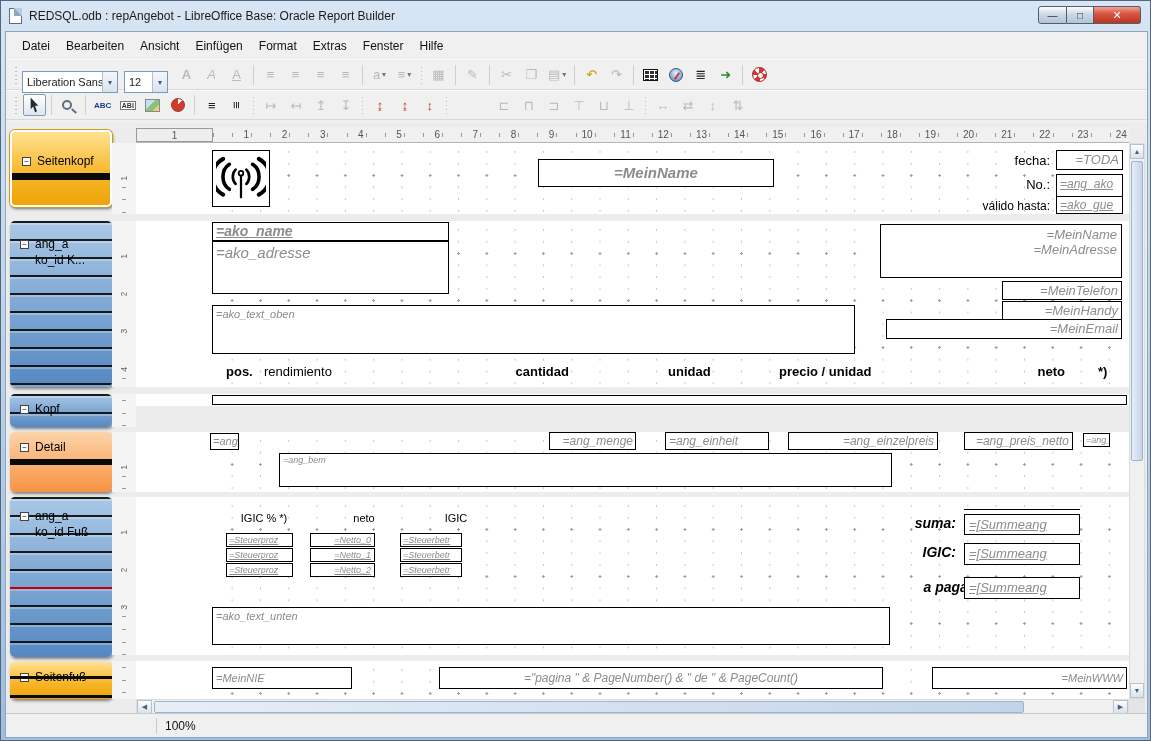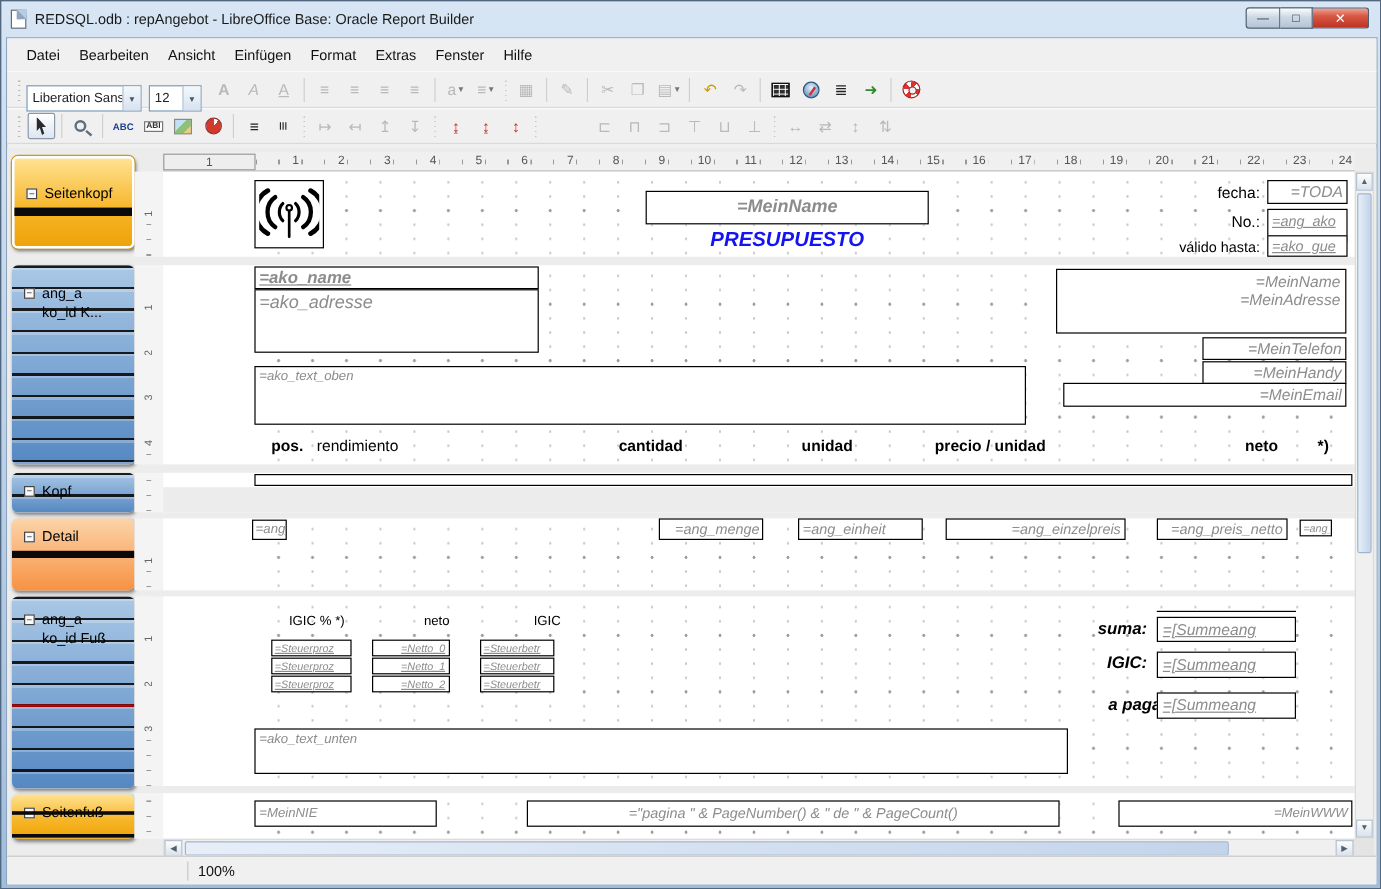--- a/index.html
+++ b/index.html
@@ -342,21 +342,20 @@
               <path d="M22 17 A 8 10 0 0 0 22 33" stroke-width="3"></path>
               <path d="M34 17 A 8 10 0 0 1 34 33" stroke-width="3"></path>
               <path d="M15 11 A 14 16 0 0 0 15 39" stroke-width="4"></path>
               <path d="M41 11 A 14 16 0 0 1 41 39" stroke-width="4"></path>
               <path d="M8 5 A 20 22 0 0 0 8 45" stroke-width="4.5"></path>
               <path d="M48 5 A 20 22 0 0 1 48 45" stroke-width="4.5"></path>
             </g>
           </svg>
         </div>
         <div class="fbox center" style="left:402px;top:16px;width:236px;height:28px;font-size:15px;font-weight:bold;line-height:26px">=MeinName</div>
-        <div class="flabel center" style="left:402px;top:47px;width:236px;font-size:17px;font-weight:bold;font-style:italic;color:#1414f0">PRESUPUESTO</div>
         <div class="flabel right" style="left:830px;top:10px;width:84px;font-size:13px">fecha:</div>
         <div class="fbox right" style="left:920px;top:7px;width:67px;height:20px;font-size:13px;line-height:18px;padding-right:3px">=TODA</div>
         <div class="flabel right" style="left:830px;top:34px;width:84px;font-size:13px">No.:</div>
         <div class="fbox u" style="left:920px;top:31px;width:67px;height:28px;font-size:12px;line-height:18px;padding-left:3px">=ang_ako</div>
         <div class="flabel right" style="left:828px;top:56px;width:86px;font-size:12px">válido hasta:</div>
         <div class="fbox u" style="left:920px;top:53px;width:67px;height:18px;font-size:12px;line-height:16px;padding-left:3px">=ako_gue</div>
       </div>
 
       <div class="csec" style="top:98px;height:166px">
         <div class="grid"></div>
@@ -385,20 +384,21 @@
       </div>
 
       <div class="csec" style="top:309px;height:60px">
         <div class="grid"></div>
         <div class="fbox" style="left:74px;top:1px;width:29px;height:17px;font-size:11px;line-height:15px;padding-left:2px">=ang_po</div>
         <div class="fbox right" style="left:413px;top:0;width:87px;height:18px;font-size:12px;line-height:16px;padding-right:2px">=ang_menge</div>
         <div class="fbox" style="left:529px;top:0;width:104px;height:18px;font-size:12px;line-height:16px;padding-left:3px">=ang_einheit</div>
         <div class="fbox right" style="left:652px;top:0;width:150px;height:18px;font-size:12px;line-height:16px;padding-right:3px">=ang_einzelpreis</div>
         <div class="fbox right" style="left:828px;top:0;width:109px;height:18px;font-size:12px;line-height:16px;padding-right:3px">=ang_preis_netto</div>
         <div class="fbox" style="left:947px;top:1px;width:27px;height:14px;font-size:9px;line-height:12px;padding-left:2px">=ang_</div>
+        <div class="fbox" style="left:143px;top:21px;width:613px;height:34px;font-size:9px;padding:1px 3px">=ang_bem</div>
       </div>
 
       <div class="csec" style="top:374px;height:158px">
         <div class="grid"></div>
         <div class="flabel center" style="left:96px;top:15px;width:64px;font-size:11px">IGIC % *)</div>
         <div class="flabel center" style="left:204px;top:15px;width:48px;font-size:11px">neto</div>
         <div class="flabel center" style="left:296px;top:15px;width:48px;font-size:11px">IGIC</div>
         <div>
 
             <div class="taxrow" style="position: absolute; left: 90px; top: 36px; width: 240px; height: 15px;">
@@ -424,21 +424,21 @@
         <div class="fbox u" style="left:828px;top:17px;width:116px;height:21px;font-size:13px;line-height:19px;padding-left:4px">=[Summeang</div>
         <div class="flabel right" style="left:740px;top:47px;width:80px;font-size:14px;font-weight:bold;font-style:italic">IGIC:</div>
         <div class="fbox u" style="left:828px;top:46px;width:116px;height:22px;font-size:13px;line-height:20px;padding-left:4px">=[Summeang</div>
         <div class="flabel right" style="left:742px;top:82px;width:100px;font-size:14px;font-weight:bold;font-style:italic">a pagar:</div>
         <div class="fbox u" style="left:828px;top:80px;width:116px;height:22px;font-size:13px;line-height:20px;padding-left:4px">=[Summeang</div>
         <div class="fbox" style="left:76px;top:110px;width:678px;height:38px;font-size:11px;padding:2px 3px">=ako_text_unten</div>
       </div>
 
       <div class="csec" style="top:538px;height:38px">
         <div class="grid"></div>
-        <div class="fbox" style="left:76px;top:6px;width:152px;height:22px;font-size:11px;line-height:20px;padding-left:3px">=MeinNIE</div>
+        <div class="fbox" style="left:76px;top:6px;width:140px;height:22px;font-size:11px;line-height:20px;padding-left:3px">=MeinNIE</div>
         <div class="fbox center" style="left:303px;top:6px;width:444px;height:22px;font-size:12px;line-height:20px">="pagina " &amp;  PageNumber() &amp; " de " &amp;  PageCount()</div>
         <div class="fbox right" style="left:796px;top:6px;width:195px;height:22px;font-size:11px;line-height:20px;padding-right:3px">=MeinWWW</div>
       </div>
 
       <div class="vscroll">
         <div class="sbtn" style="left:0;top:0;width:14px;height:15px">▲</div>
         <div class="thumb" style="left:1px;top:17px;width:12px;height:300px"></div>
         <div class="sbtn" style="left:0;bottom:0;width:14px;height:15px">▼</div>
       </div>
       <div class="hscroll">

